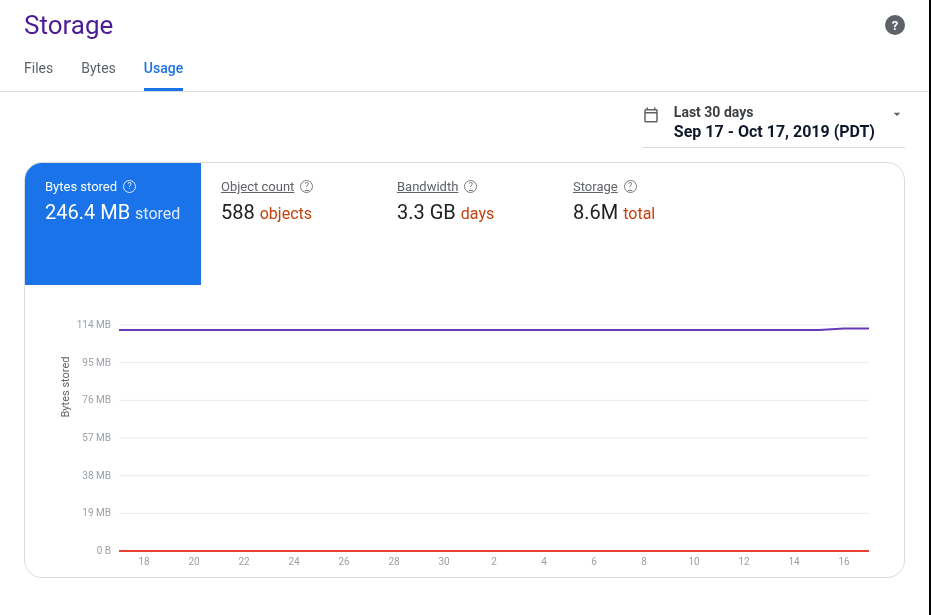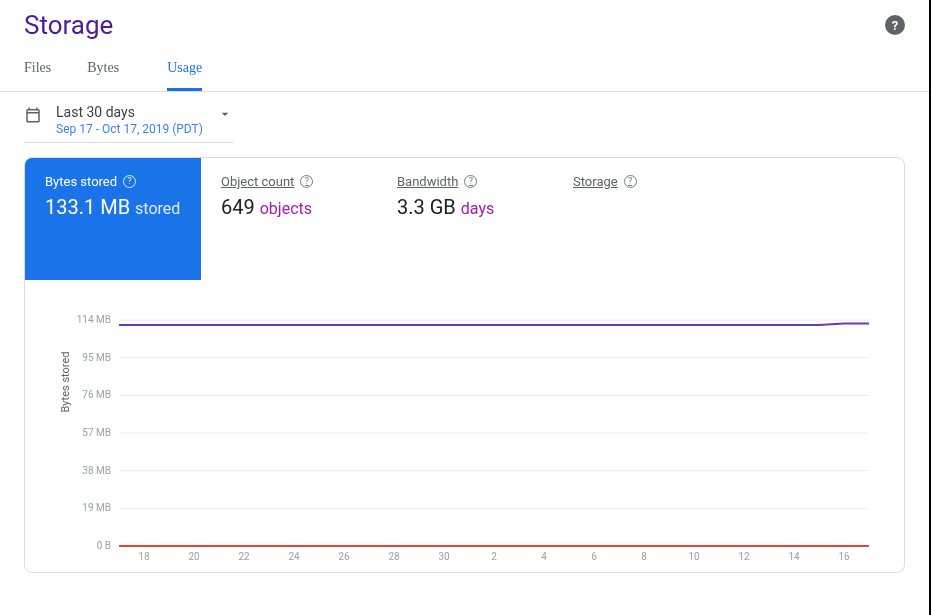--- a/index.html
+++ b/index.html
@@ -31,75 +31,74 @@
       color: #fff;
       display: flex;
       align-items: center;
       justify-content: center;
       font-size: 13px;
       font-weight: bold;
       cursor: pointer;
     }
     .tabs {
       display: flex;
-      gap: 36px;
+      gap: 28px;
       padding: 20px 24px 0 24px;
       border-bottom: 1px solid #dadce0;
-      font-family: Liberation Serif, serif;
     }
     .tab {
       font-size: 14px;
       color: #5f6368;
       padding-bottom: 12px;
       cursor: pointer;
       border-bottom: 3px solid transparent;
     }
     .tab.active {
       color: #1a73e8;
       border-bottom: 3px solid #1a73e8;
       font-weight: 500;
-      margin-left: 12px;
     }
     .date-range-row {
       display: flex;
-      justify-content: flex-start;
-      padding: 12px 40px 8px 24px;
+      justify-content: flex-end;
+      padding: 12px 24px 8px 24px;
+      font-weight: bold;
     }
     .date-range {
       display: flex;
       align-items: flex-start;
       gap: 14px;
       cursor: pointer;
       border-bottom: 1px solid #dadce0;
       padding-bottom: 6px;
       min-width: 190px;
     }
     .date-range .cal-icon {
       color: #5f6368;
       margin-top: 2px;
     }
     .date-range-text .dr-label {
       font-size: 14px;
       color: #3c4043;
     }
     .date-range-text .dr-sub {
-      font-size: 12px;
-      color: #3b82f6;
+      font-size: 16px;
+      color: #0f172a;
       margin-top: 2px;
     }
     .date-range .chev {
       color: #5f6368;
       align-self: flex-start;
       margin-top: 2px;
       margin-left: auto;
     }
     .card {
       margin: 6px 24px 0 24px;
       border: 1px solid #dadce0;
-      border-radius: 8px;
+      border-radius: 18px;
       overflow: hidden;
     }
     .metrics-row {
       display: flex;
     }
     .metric {
       padding: 16px 20px;
       min-width: 176px;
       height: 122px;
       cursor: pointer;
@@ -117,21 +116,21 @@
     .metric:not(.selected) .m-title { color: #5f6368; text-decoration: underline; }
     .metric .m-value {
       font-size: 20px;
       margin-top: 6px;
     }
     .metric:not(.selected) .m-value { color: #202124; }
     .metric .m-unit {
       font-size: 16px;
       opacity: 0.85;
     }
-    .metric:not(.selected) .m-unit { color: #a21caf; opacity: 1; }
+    .metric:not(.selected) .m-unit { color: #c2410c; opacity: 1; }
     .q-icon {
       display: inline-flex;
       width: 13px;
       height: 13px;
       border: 1.2px solid currentColor;
       border-radius: 50%;
       align-items: center;
       justify-content: center;
       font-size: 9px;
       line-height: 1;
@@ -198,51 +197,55 @@
 
 <div class="card">
   <div class="metrics-row">
 
     <div class="metric selected">
       <div class="m-title">
         <span>Bytes stored</span>
         <span class="q-icon">?</span>
       </div>
       <div class="m-value">
-        <span>133.1 MB</span>
+        <span>246.4 MB</span>
         <span class="m-unit">stored</span>
       </div>
     </div>
 
     <div class="metric">
       <div class="m-title">
         <span>Object count</span>
         <span class="q-icon">?</span>
       </div>
       <div class="m-value">
-        <span>649</span>
+        <span>588</span>
         <span class="m-unit">objects</span>
       </div>
     </div>
 
     <div class="metric">
       <div class="m-title">
         <span>Bandwidth</span>
         <span class="q-icon">?</span>
       </div>
       <div class="m-value">
         <span>3.3 GB</span>
         <span class="m-unit">days</span>
       </div>
     </div>
 
     <div class="metric">
       <div class="m-title">
         <span>Storage</span>
         <span class="q-icon">?</span>
+      </div>
+      <div class="m-value">
+        <span>8.6M</span>
+        <span class="m-unit">total</span>
       </div>
     </div>
 
   </div>
 
   <div class="chart-area">
     <div class="y-axis-label">Bytes stored</div>
     <svg id="chart-svg" class="chart-svg" width="830" height="260">
         <line x1="70" x2="820" y1="236" y2="236" class="gridline"></line>
         <text x="62" y="239" text-anchor="end" class="y-tick-label">0 B</text>

